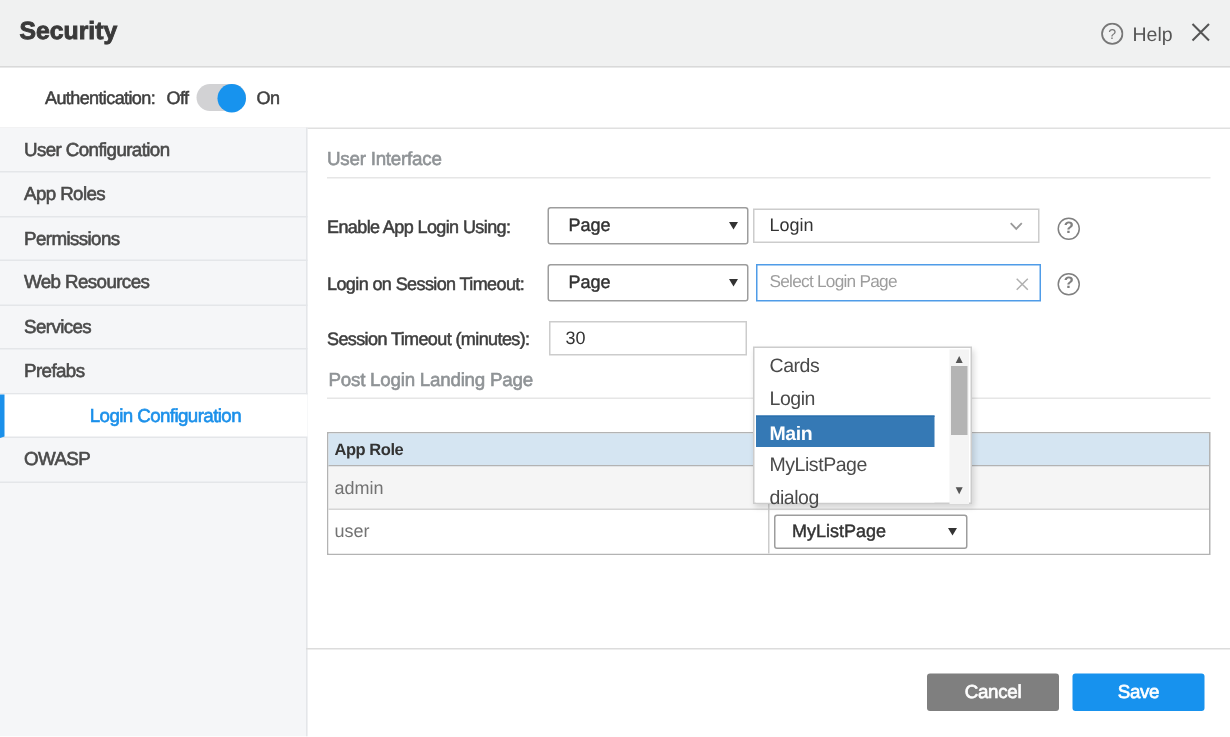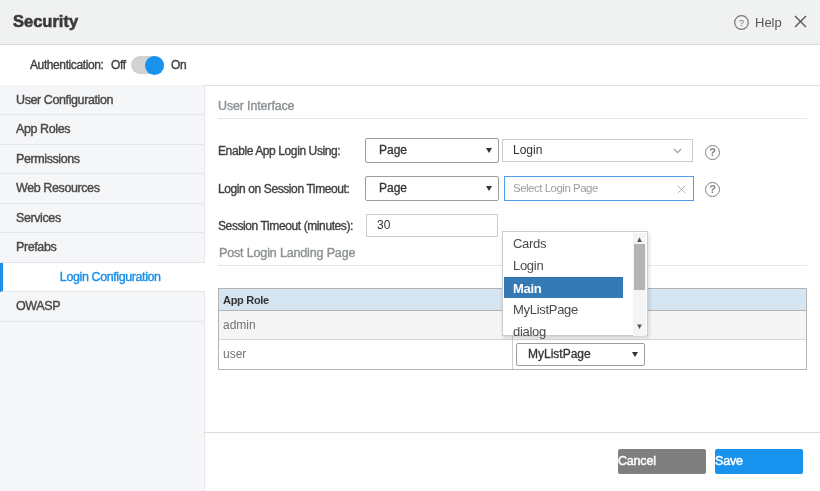--- a/index.html
+++ b/index.html
@@ -42,21 +42,21 @@
 
 
 #tbl { left:218px; top:288px; width:589px; height:82px; border:1px solid #b3b3b3; background:#fff; }
 #thead { position:absolute; left:0; top:0; width:587px; height:22px; background:#d5e5f2; border-bottom:1px solid #b3b3b3; font-size:11px; font-weight:bold; color:#333; line-height:22px; padding-left:4px; letter-spacing:-0.3px; }
 .trow { position:absolute; left:0; width:587px; font-size:12px; color:#737373; }
 .tcell1 { position:absolute; left:4px; top:0; line-height:29px; }
 .coldiv { position:absolute; left:293px; top:22px; width:1px; height:58px; background:#ccc; }
 
 
 #fline { left:204px; top:432px; width:616px; height:1px; background:#dcdcdc; }
-.btn { position:absolute; top:449px; width:88px; height:25px; border-radius:2px; color:#fff; font-size:12.5px; font-weight:normal; -webkit-text-stroke:0.45px #fff; line-height:25px; letter-spacing:-0.2px; }
+.btn { position:absolute; top:449px; width:88px; height:25px; border-radius:2px; color:#fff; font-size:12.5px; font-weight:normal; -webkit-text-stroke:0.45px #fff; text-align:center; line-height:25px; letter-spacing:-0.2px; }
 #cancel { left:618px; background:#7f7f7f; }
 #save { left:715px; background:#1792ee; }
 </style>
 </head>
 <body>
 <div id="stage">
 
   <div class="abs" id="hdr"></div>
   <div class="abs" id="title">Security</div>
   <div class="abs" style="left:734px; top:15px;">

